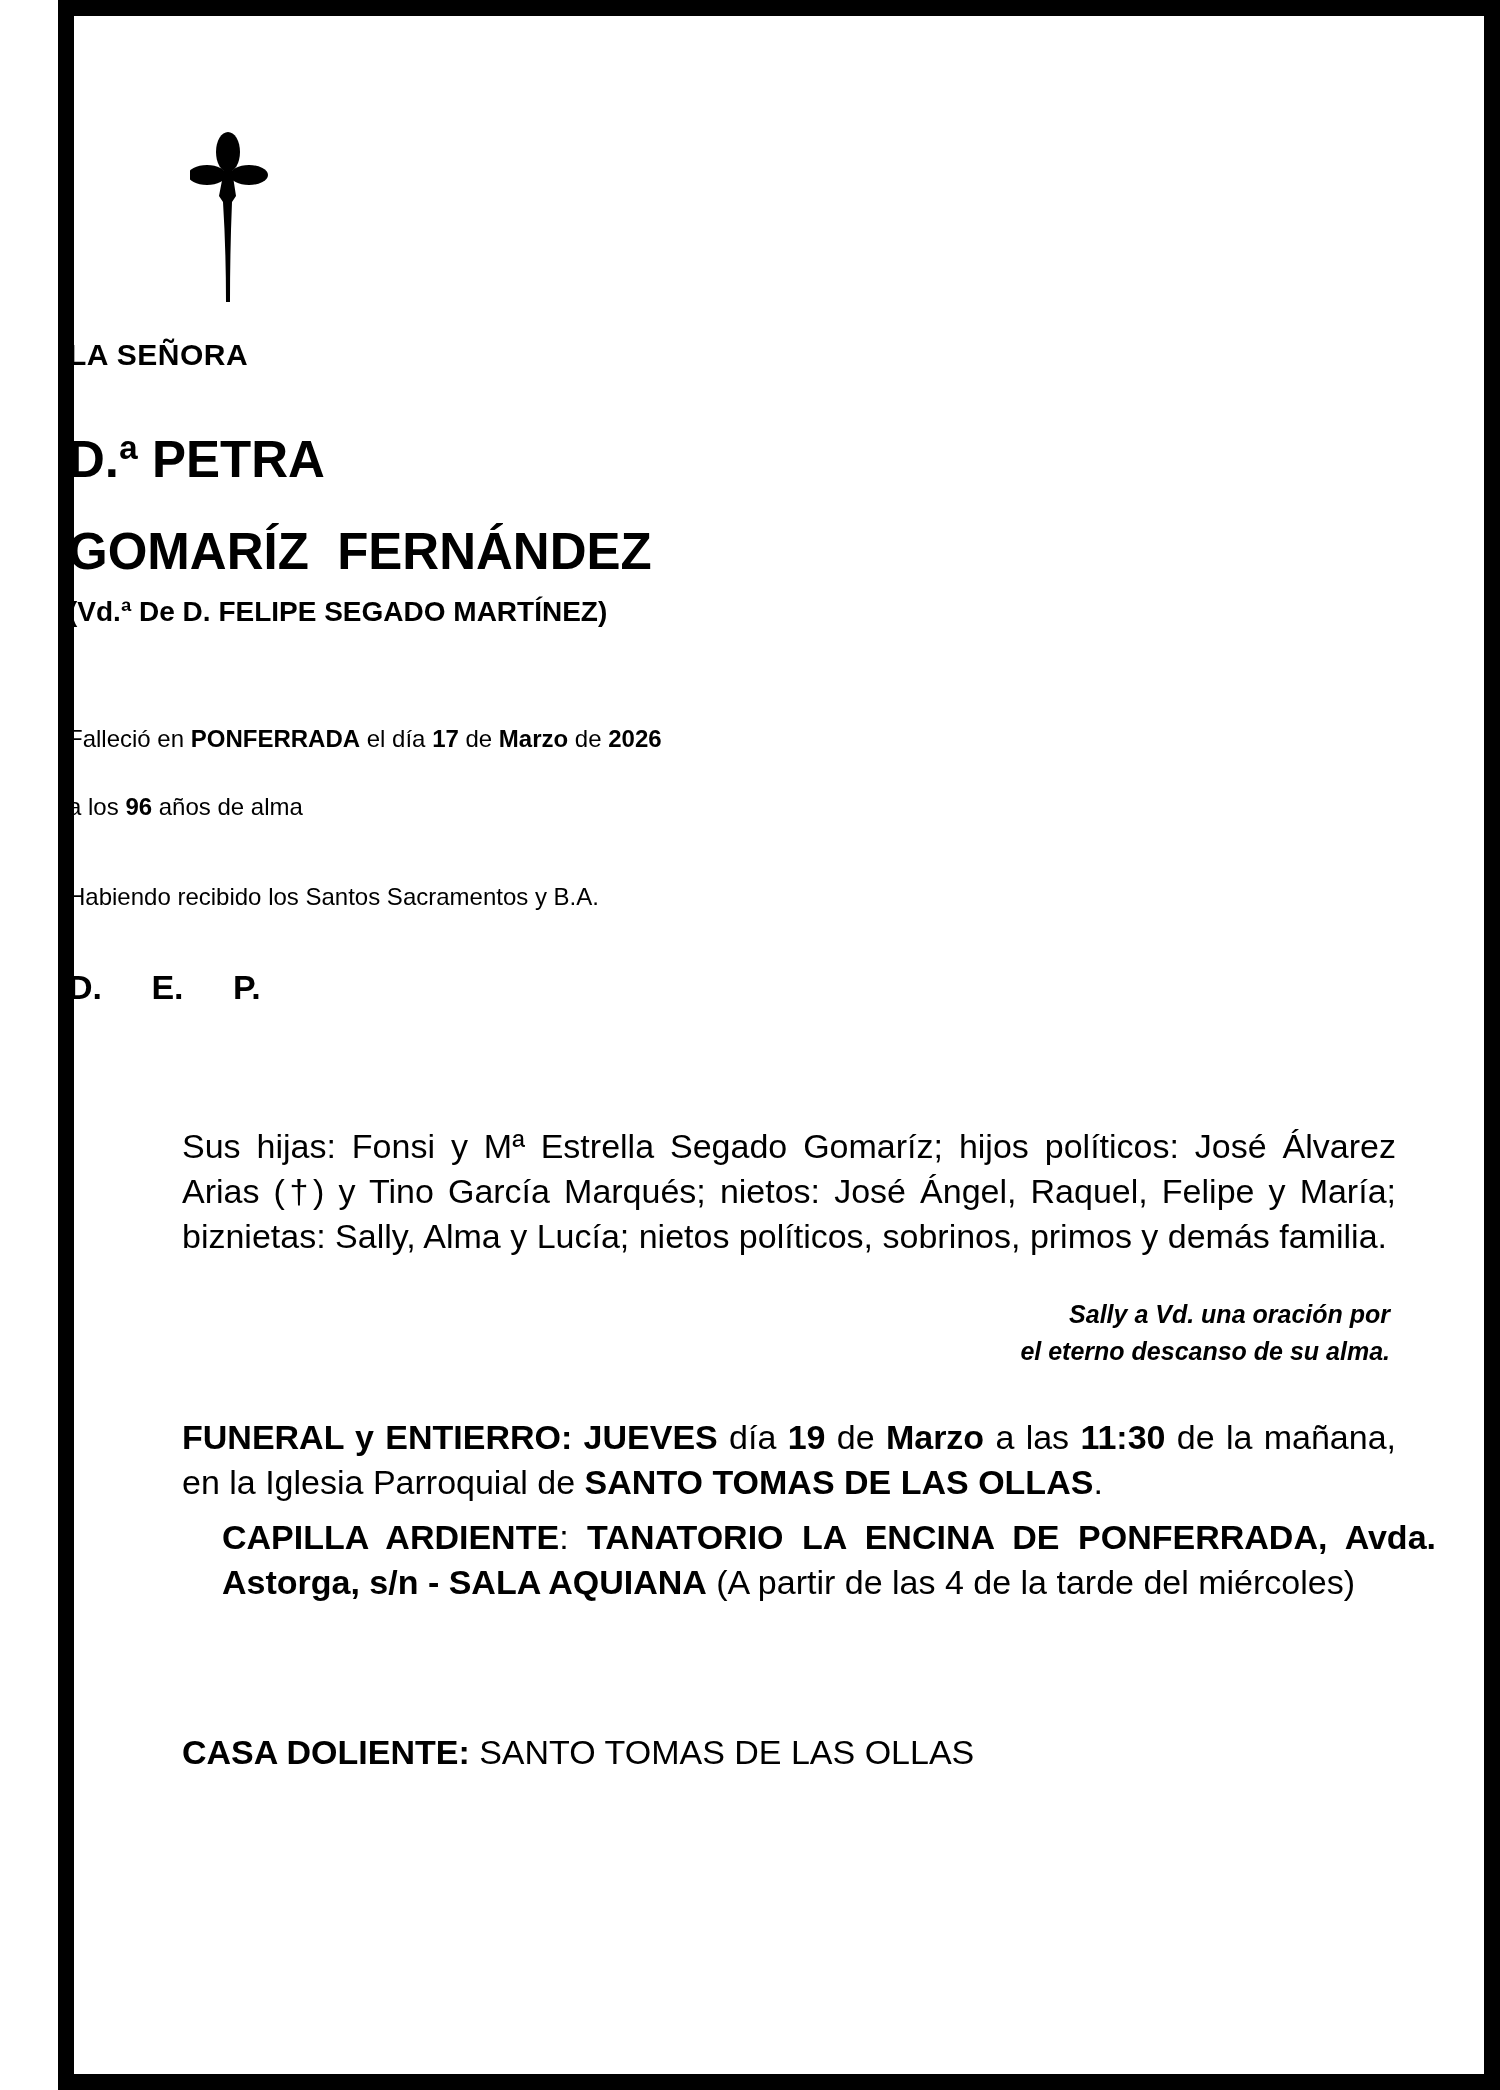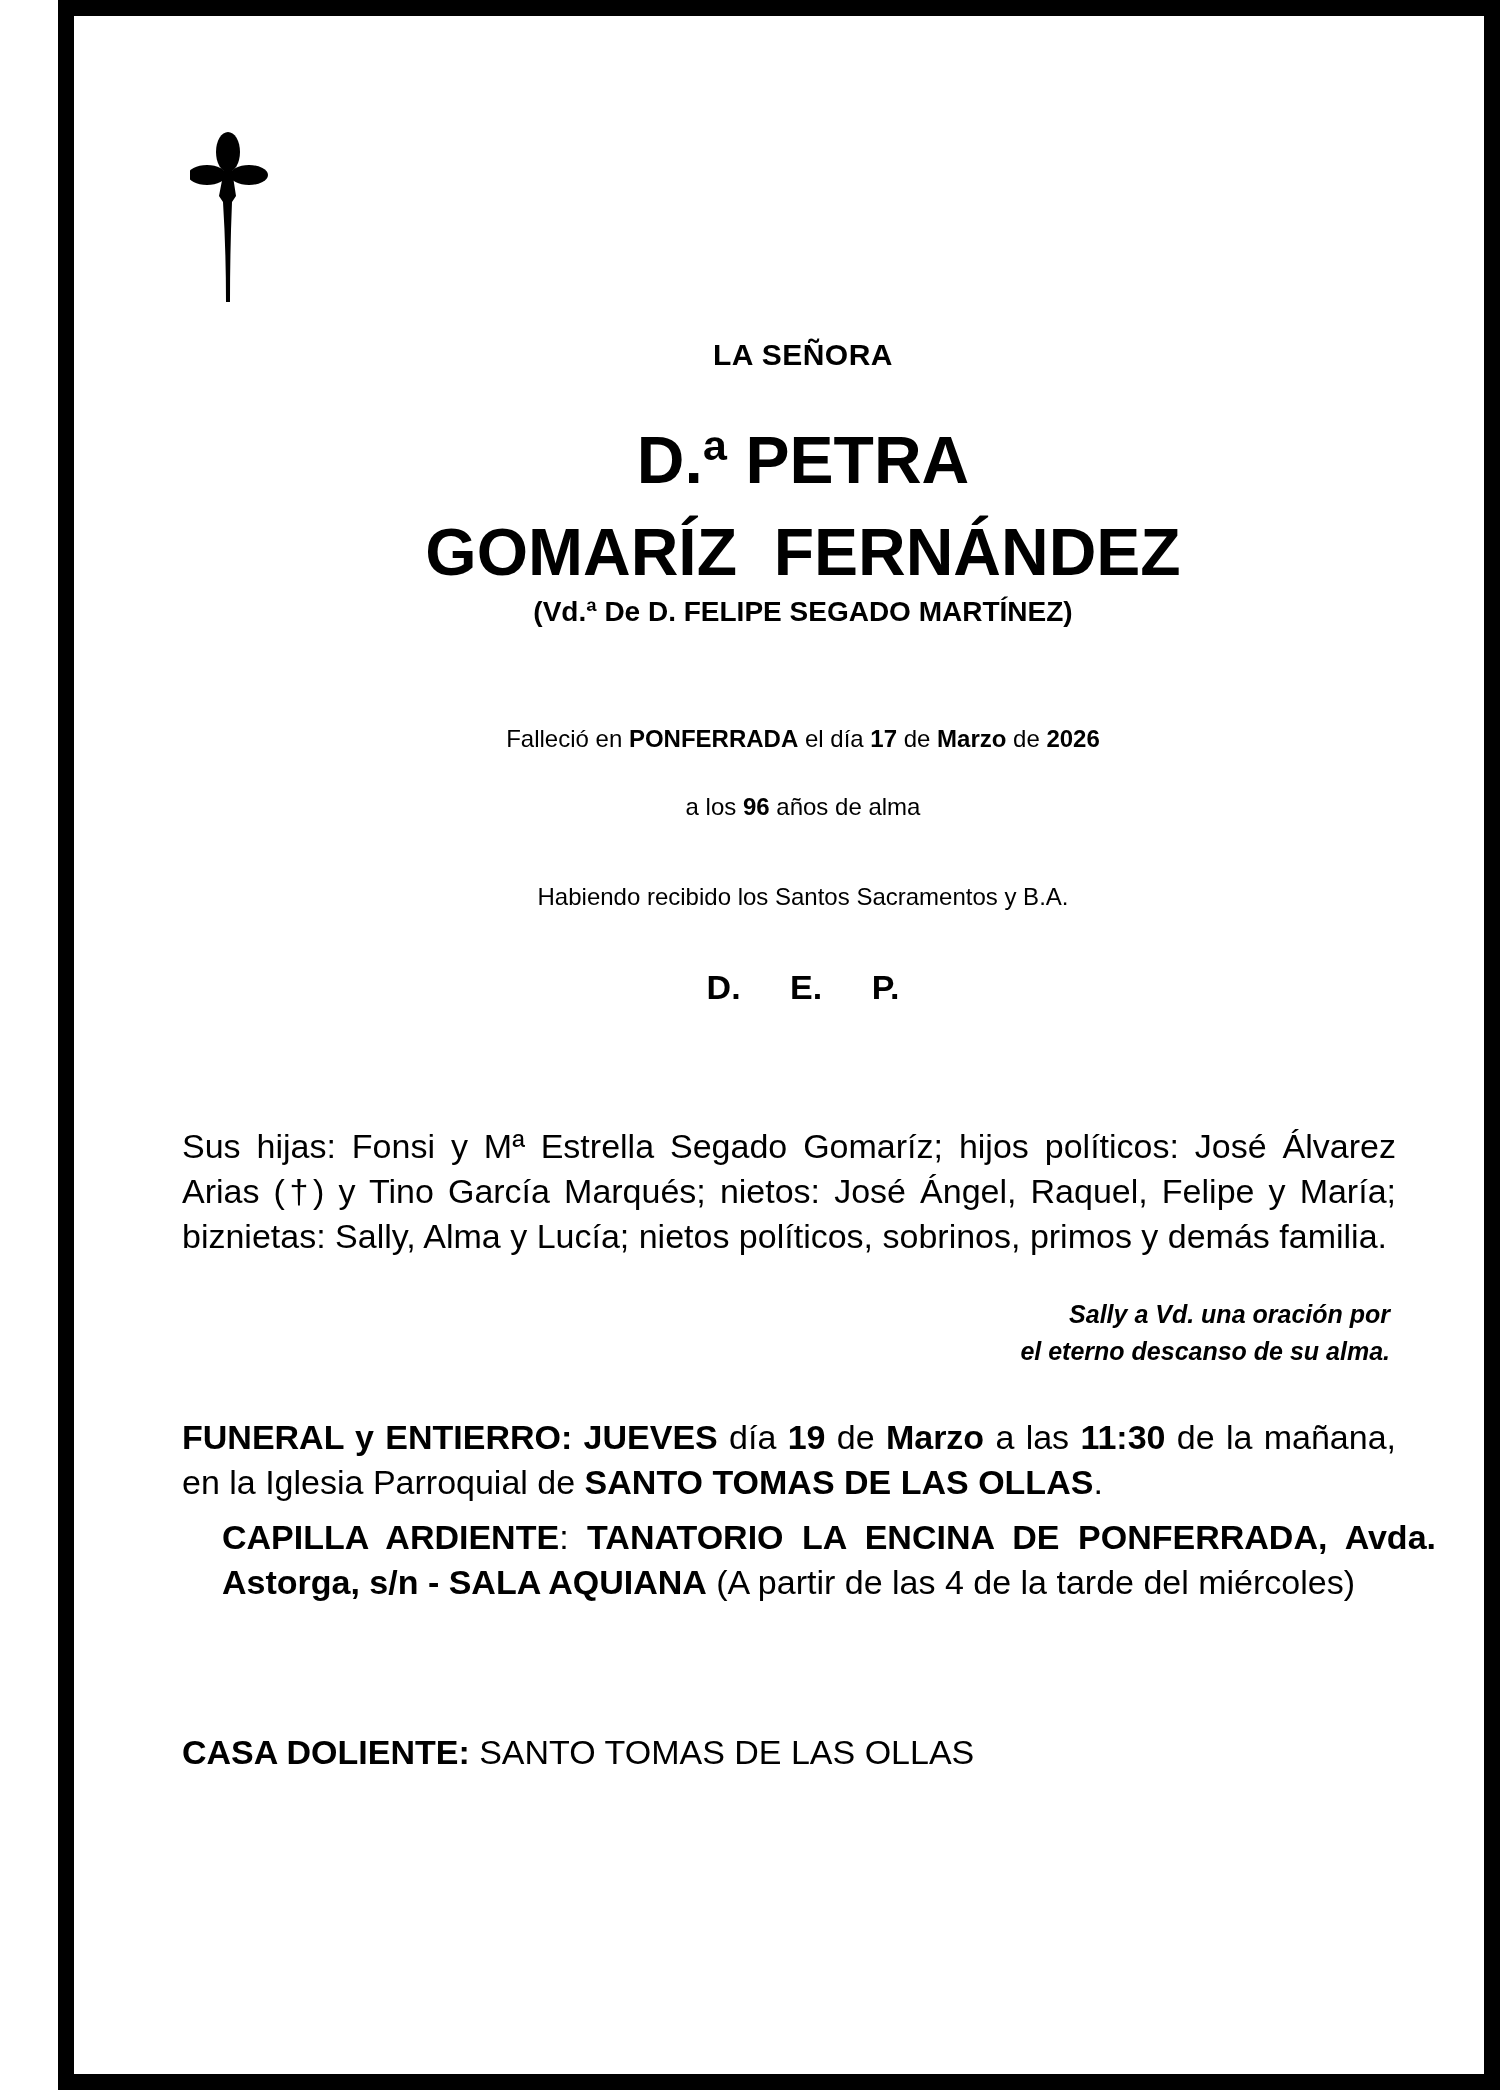--- a/index.html
+++ b/index.html
@@ -1,23 +1,23 @@
 <!DOCTYPE html>
 <html><head>
   <meta charset="utf-8">
   <style>
     html, body { margin: 0; padding: 0; background: #ffffff; }
     body { width: 1500px; height: 2090px; position: relative; overflow: hidden;
            font-family: "Liberation Sans", "DejaVu Sans", sans-serif; color: #000; }
     .frame { position: absolute; left: 58px; top: 0; width: 1442px; height: 2090px;
              box-sizing: border-box; border: 16px solid #000; background: #fff; }
     .cross { position: absolute; left: 190px; top: 130px; width: 80px; height: 175px; }
-    .center { position: absolute; left: 0; width: 1500px; text-align: center; padding-left: 106px; box-sizing: border-box; }
+    .center { position: absolute; left: 0; width: 1500px; padding-left: 68px; box-sizing: border-box; }
     .label-senora { top: 338px; font-size: 30px; font-weight: bold; letter-spacing: 0.5px; }
-    .name { font-size: 66px; font-weight: bold; line-height: 92px; }
+    .name { font-size: 51px; font-weight: bold; line-height: 92px; }
     .name1 { top: 414px; }
     .name2 { top: 506px; }
     .widow { top: 596px; font-size: 28px; font-weight: bold; }
     .line { font-size: 24px; }
     .died { top: 725px; }
     .age { top: 793px; }
     .sacr { top: 883px; }
     .dep { top: 968px; font-size: 34px; font-weight: bold; word-spacing: 40px; }
     .block { position: absolute; left: 182px; width: 1214px; font-size: 34px; line-height: 45px; text-align: justify; }
     .family { top: 1124px; }

